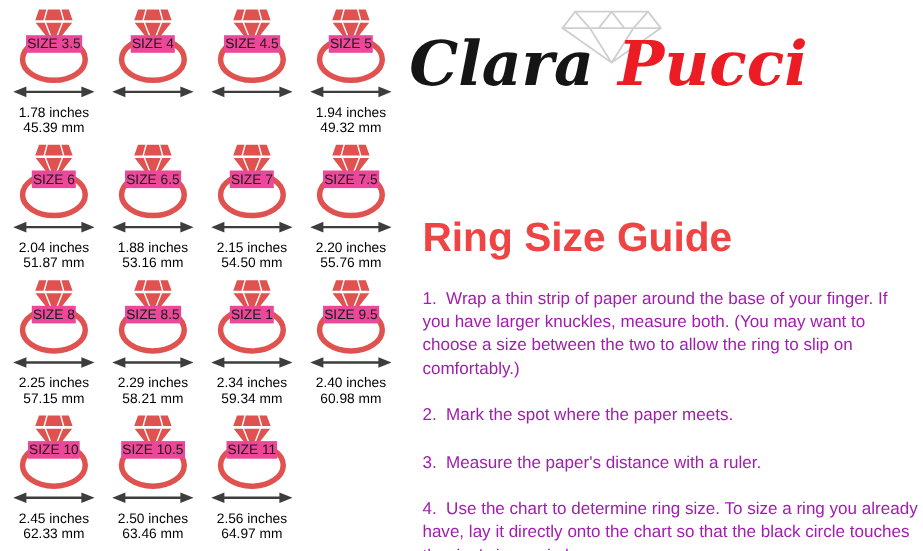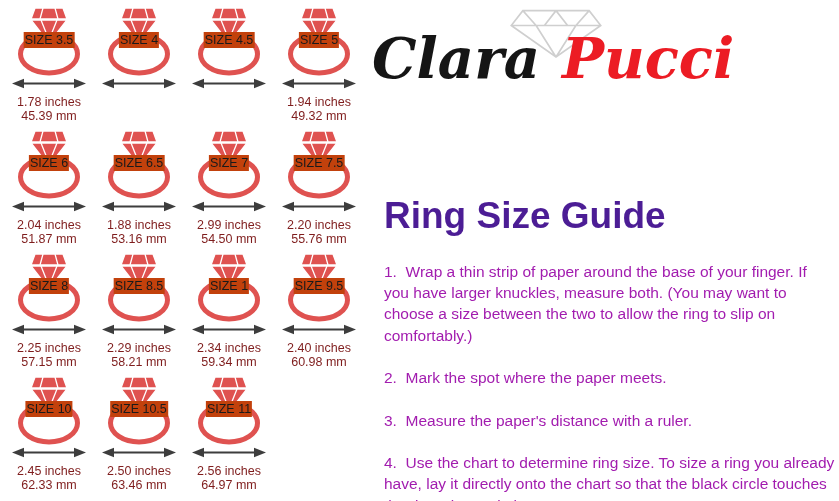--- a/index.html
+++ b/index.html
@@ -11,38 +11,38 @@
   .grid{
     position:absolute;left:4px;top:6px;width:360px;
     display:grid;grid-template-columns:repeat(4,1fr);grid-template-rows:repeat(4,123px);
     justify-items:center;
   }
   .cell{display:flex;flex-direction:column;align-items:center;width:90px;}
   .ringwrap{position:relative;width:72px;height:70px;}
   .ring{display:block;width:72px;height:70px;color:var(--ring-red,#df5250);}
   .sizelabel{
     position:absolute;left:50%;top:26px;transform:translateX(-50%);
-    font-size:12.5px;line-height:16px;color:#1a1a1a;background:#c2410c;
+    font-size:12.5px;line-height:16px;color:#1a1a1a;background:#ec4899;
     padding:0 1px;white-space:nowrap;
   }
   .arrow{display:block;width:74px;height:13px;margin-top:1px;color:var(--arrow-dark,#3d3d3d);}
-  .meas{margin-top:5px;text-align:center;font-size:12.5px;line-height:1.14;color:#7f1d1d;}
+  .meas{margin-top:5px;text-align:center;font-size:12.5px;line-height:1.14;color:#000000;}
   
   .logo{position:absolute;left:372px;top:4px;width:440px;height:98px;}
   .logo-text{
     position:absolute;left:0;top:26px;white-space:nowrap;
     font-family:"DejaVu Serif",serif;font-style:italic;font-weight:bold;font-size:56px;line-height:1;
   }
   .brand-left{color:var(--brand-black,#151515);}
   .brand-right{color:var(--brand-red,#ec1c24);margin-left:22px;}
   .logo-diamond{position:absolute;left:128px;top:0;width:112px;height:58px;color:var(--diamond-gray,#cfcfcf);}
   
   .guide{position:absolute;left:384px;top:196px;width:452px;}
   .guide h1{
-    margin:0 0 24px 0;font-size:37px;line-height:1.1;font-weight:bold;color:#4c1d95;
+    margin:0 0 24px 0;font-size:37px;line-height:1.1;font-weight:bold;color:#ef4444;
     letter-spacing:0;
   }
   .step{margin:0 0 21px 0;font-size:15.5px;line-height:1.38;color:#a21caf;white-space:pre-wrap;}
 </style>
 </head>
 <body>
 
 <svg width="0" height="0" style="position:absolute" aria-hidden="true">
   <symbol id="ring-sym" viewBox="0 0 72 70">
     <ellipse cx="36" cy="48" rx="28.5" ry="19" fill="none" stroke="currentColor" stroke-width="5"></ellipse>
@@ -160,21 +160,21 @@
       <div class="ringwrap">
         <svg class="ring" viewBox="0 0 72 70">
             <use href="#ring-sym"></use>
           </svg>
         <span class="sizelabel">SIZE 7</span>
       </div>
       <svg class="arrow" viewBox="0 0 74 13">
           <use href="#arrow-sym"></use>
         </svg>
       <div class="meas">
-        <div>2.99 inches</div>
+        <div>2.15 inches</div>
         <div>54.50 mm</div>
       </div>
     </div>
 
     <div class="cell">
       <div class="ringwrap">
         <svg class="ring" viewBox="0 0 72 70">
             <use href="#ring-sym"></use>
           </svg>
         <span class="sizelabel">SIZE 7.5</span>

